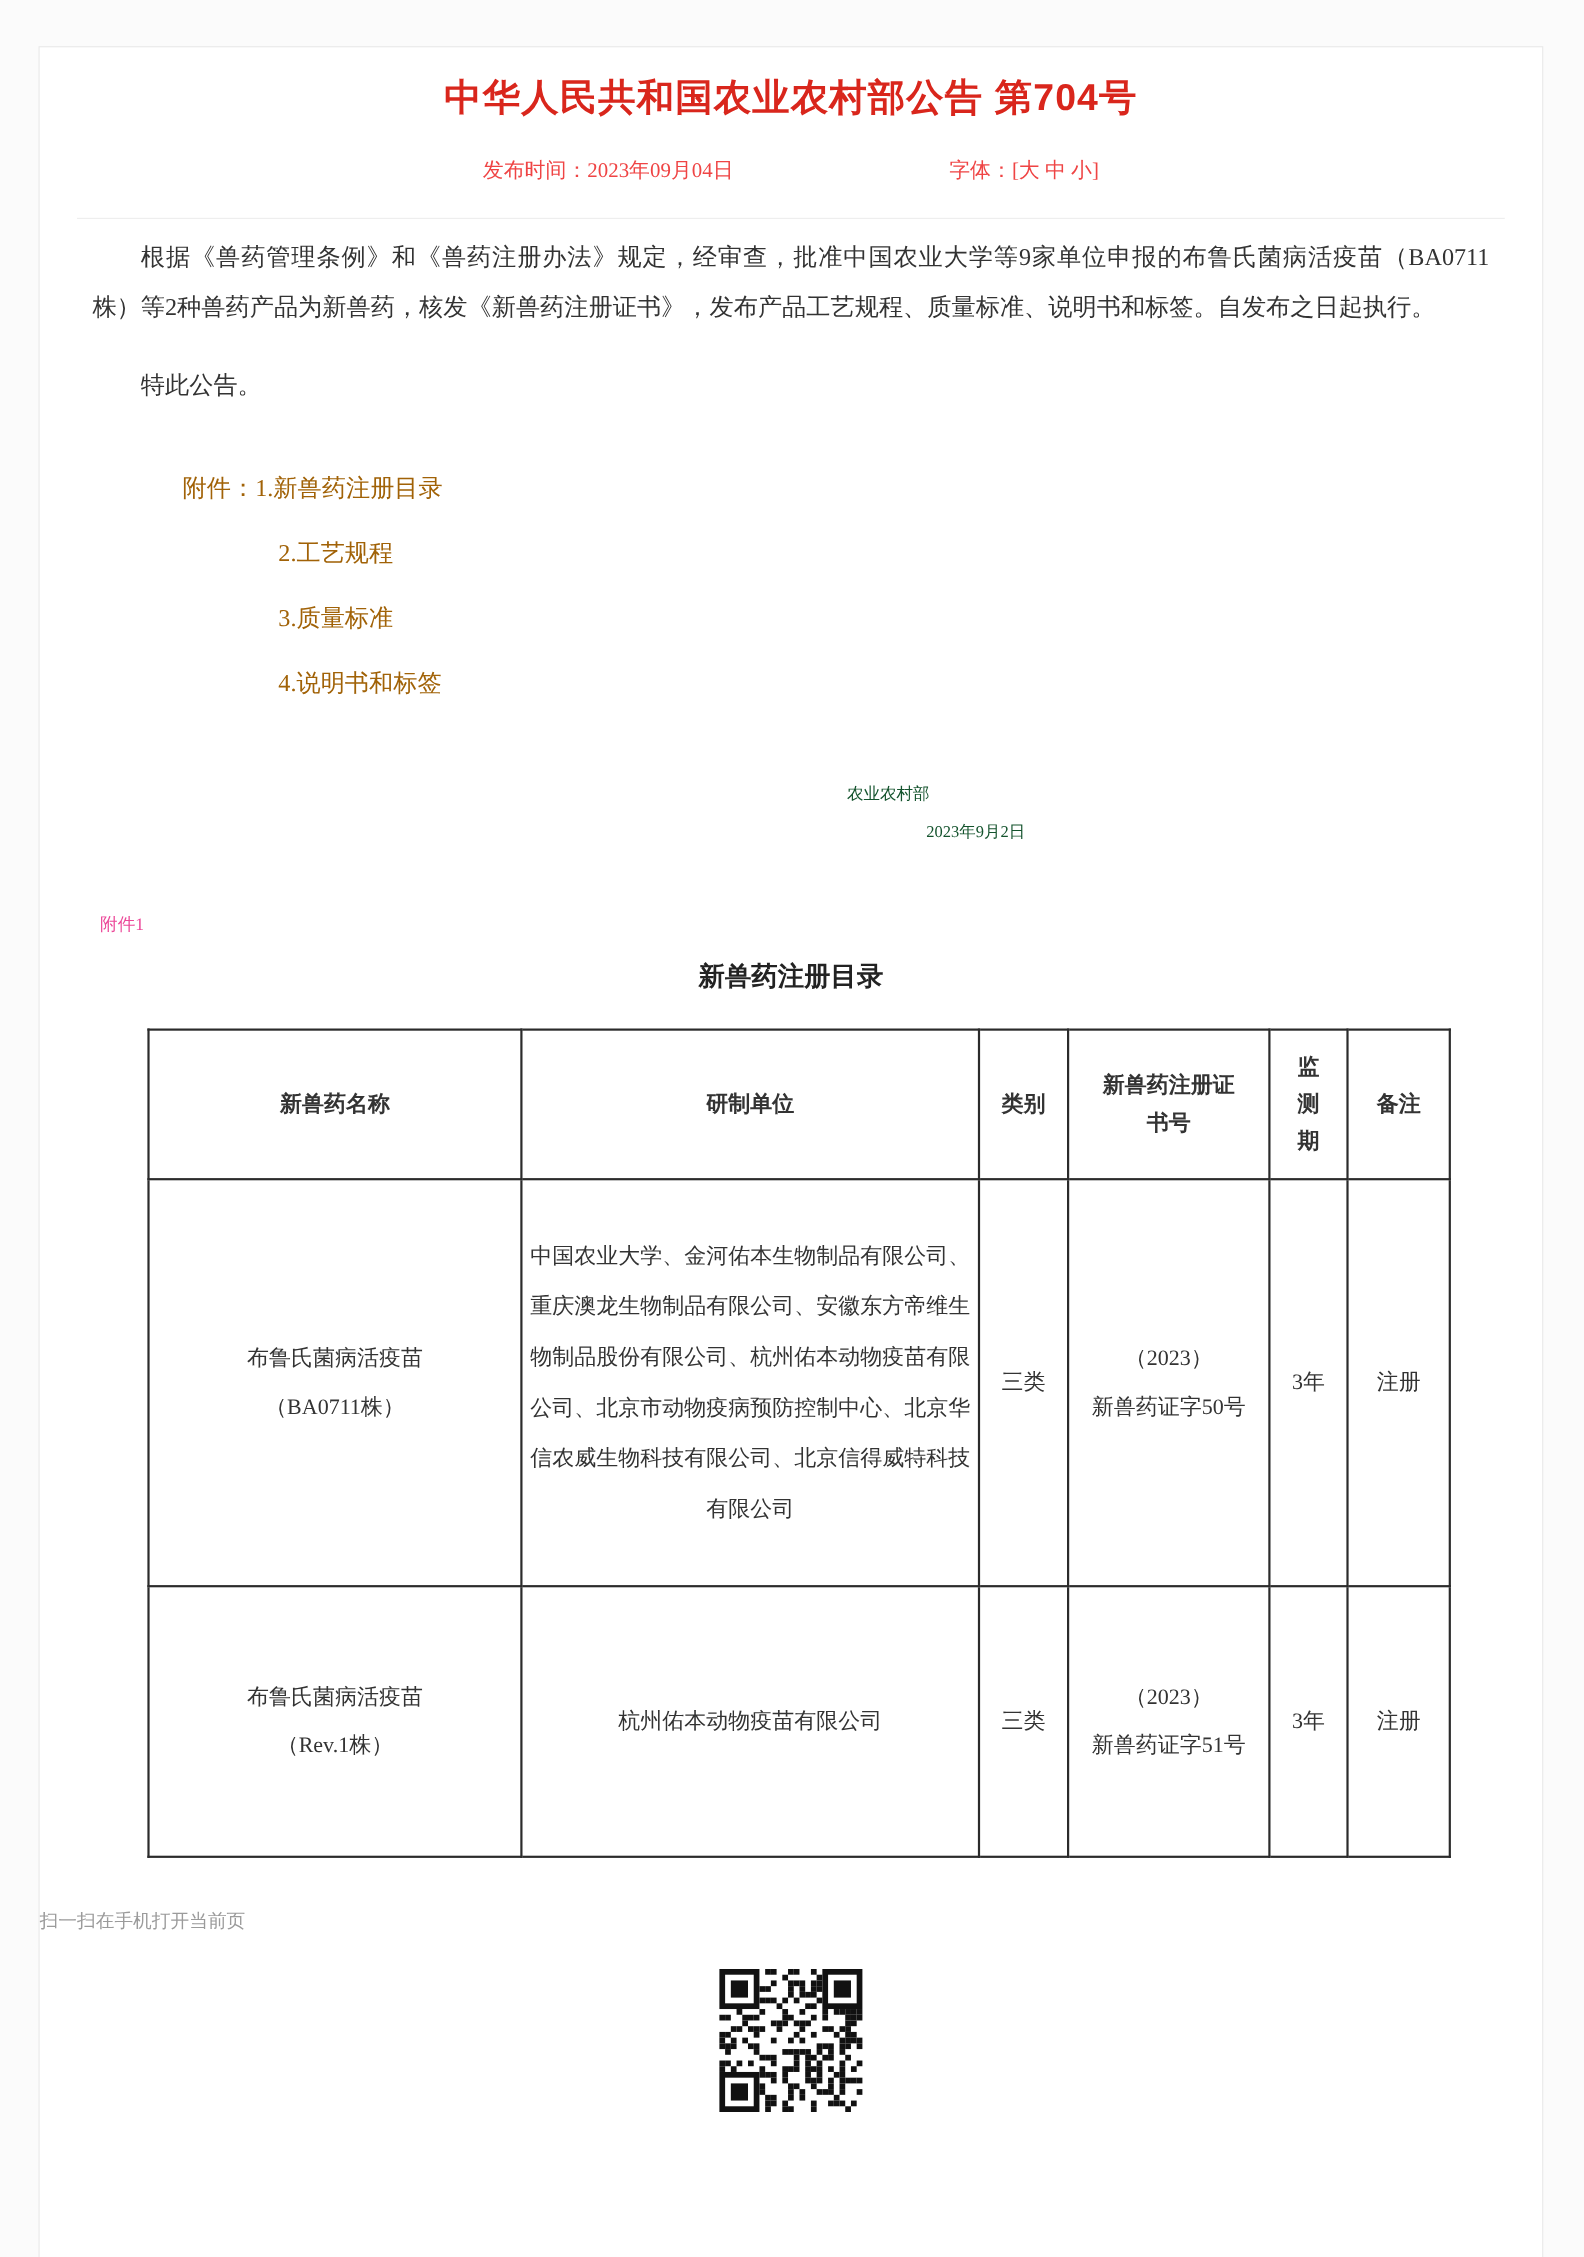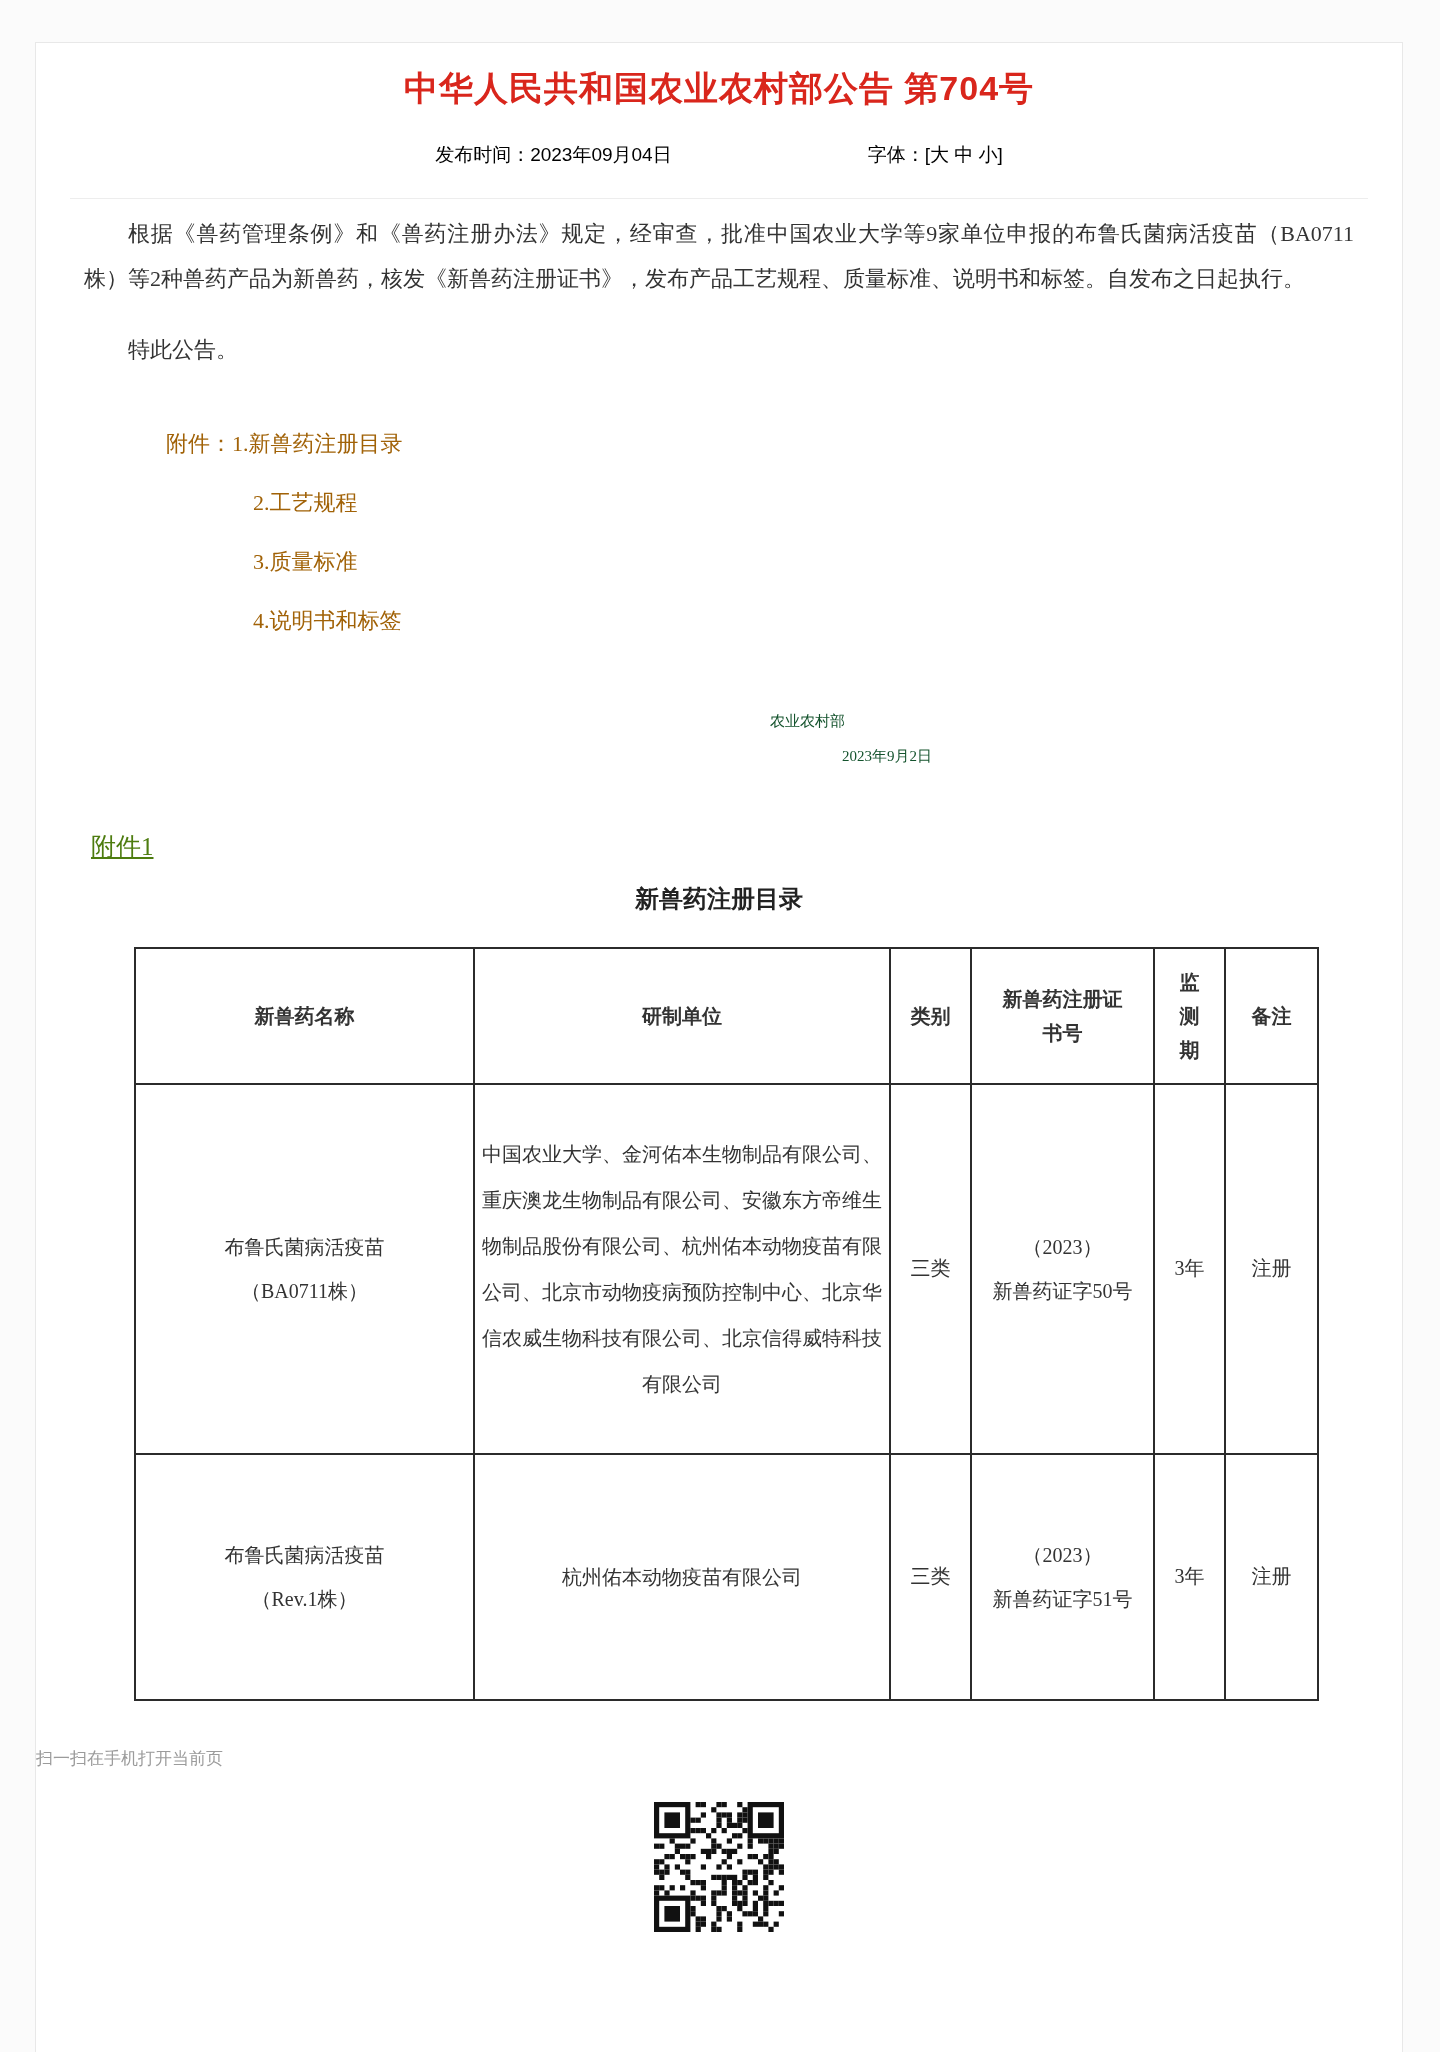--- a/index.html
+++ b/index.html
@@ -25,23 +25,23 @@
     font-size: 34px;
     font-weight: 600;
     letter-spacing: 1px;
     color: var(--accent, #d9261c);
   }
   .meta-row {
     margin-top: 30px;
     display: flex;
     justify-content: center;
     gap: 196px;
-    font-family: Liberation Sans, sans-serif;
+    font-family: Liberation Serif, serif;
     font-size: 19px;
-    color: #000000;
+    color: #ef4444;
   }
   .divider {
     margin: 30px 34px 0 34px;
     border-top: 1px solid #ededed;
   }
   .content {
     margin: 12px 48px 0 48px;
     font-size: 22px;
     line-height: 45px;
     color: #333;
@@ -52,21 +52,21 @@
     margin-top: 42px;
     font-size: 22px;
     line-height: 59px;
     color: #a16207;
   }
   .attach-line { margin-left: 130px; }
   .attach-item { margin-left: 217px; }
   .signature { margin-top: 62px; font-size: 15px; color: #14532d; }
   .sig-name { width: fit-content; margin-left: 734px; }
   .sig-date { width: fit-content; margin-left: 806px; margin-top: 16px; }
-  .annex-label { margin: 64px 0 0 55px; font-size: 25px; color: #4d7c0f; text-decoration: underline; }
+  .annex-label { margin: 64px 0 0 55px; font-size: 16px; color: #ec4899; }
   .table-title {
     margin-top: 20px;
     text-align: center;
     font-size: 24px;
     font-weight: bold;
     color: #222;
   }
   table.catalog {
     margin: 32px 0 0 98px;
     width: 1183px;

